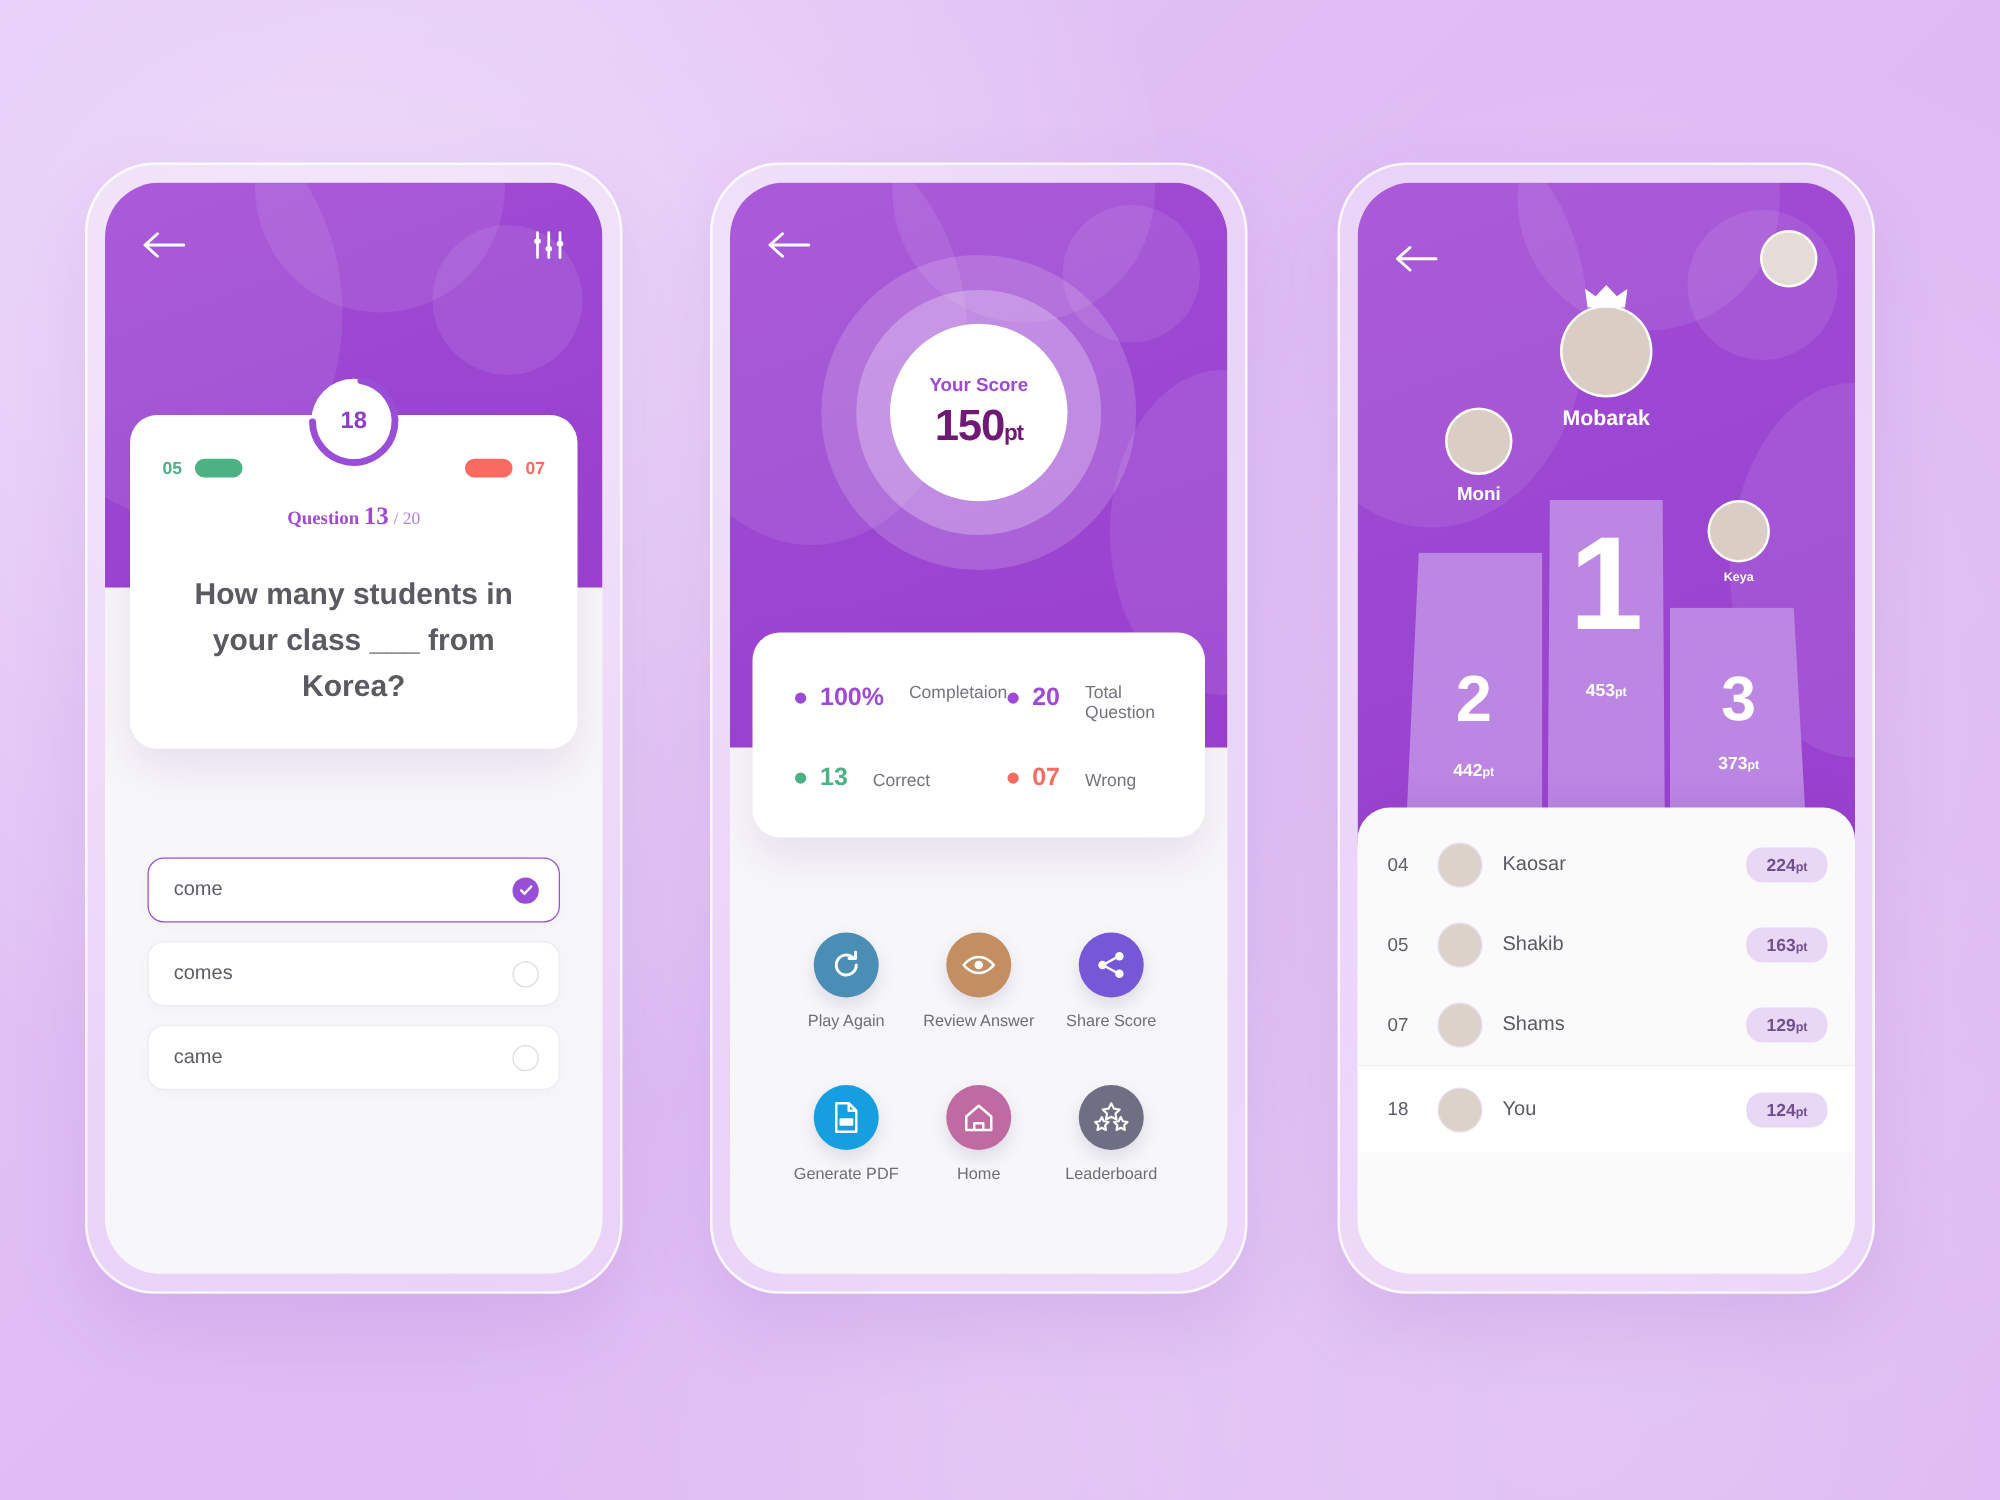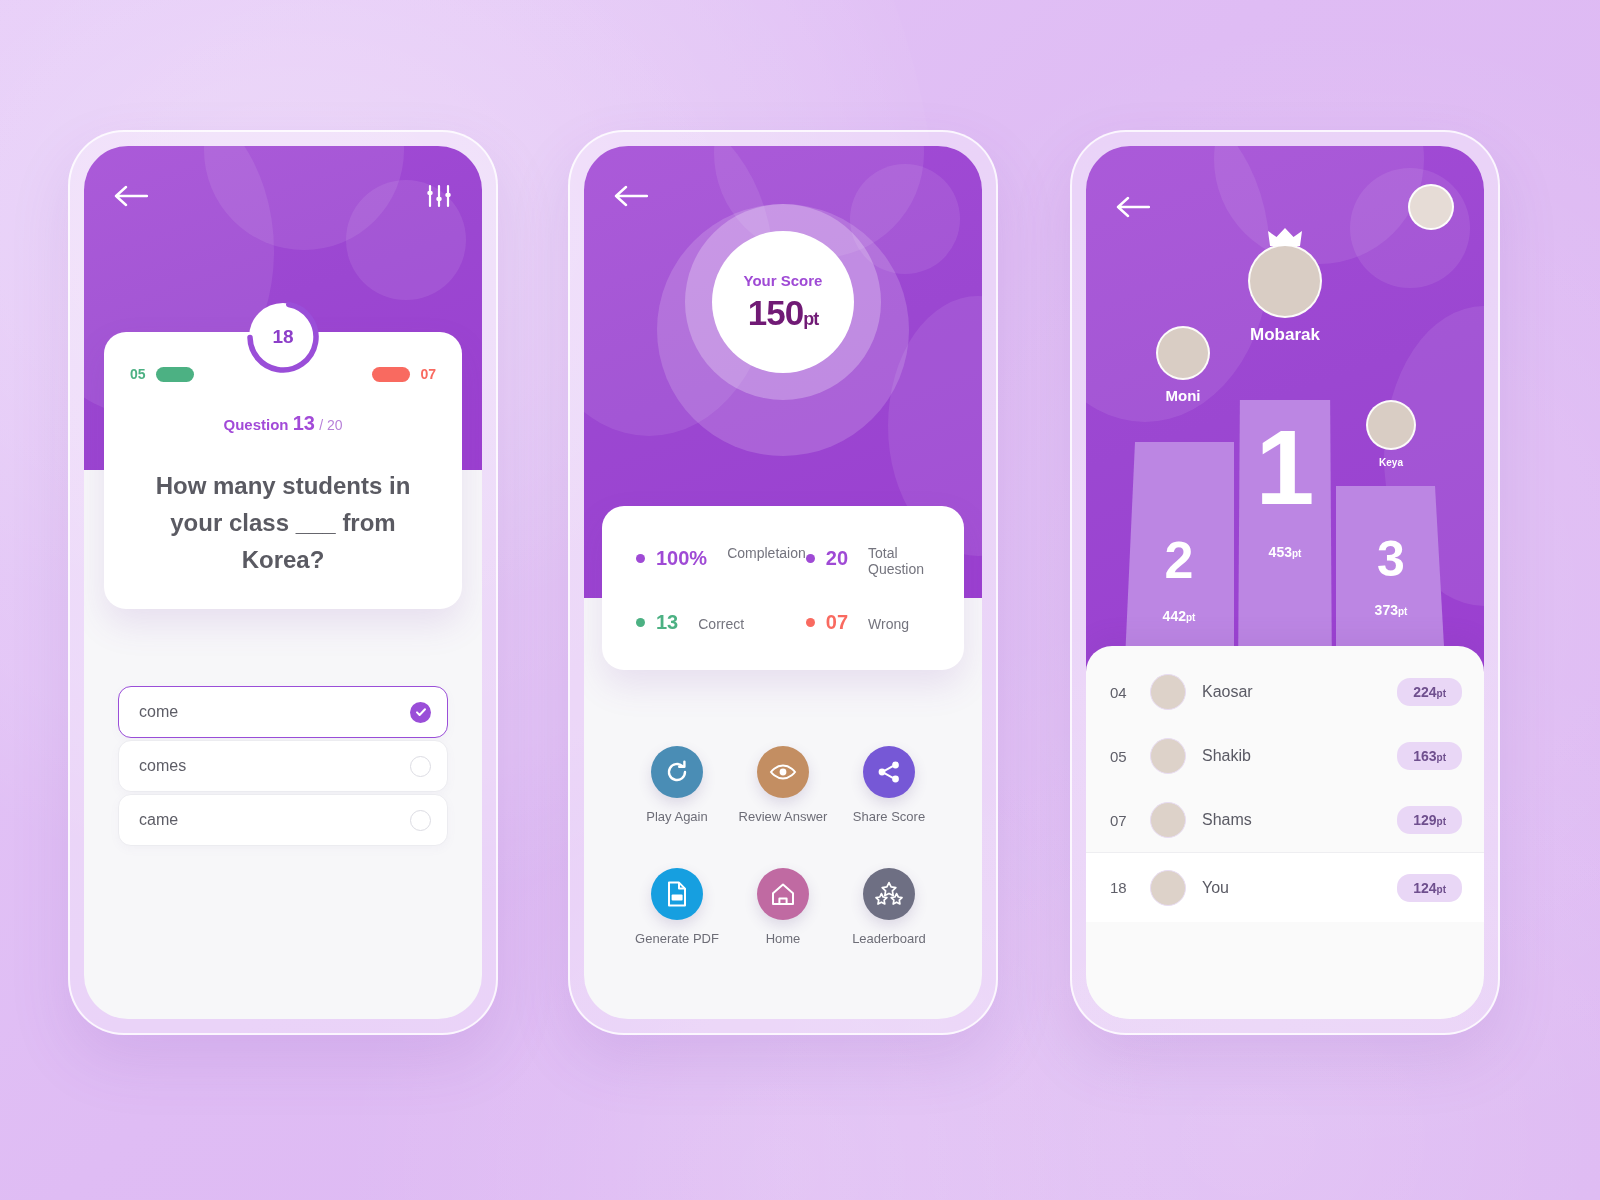--- a/index.html
+++ b/index.html
@@ -82,30 +82,30 @@
     box-shadow: 0 16px 34px rgba(130,70,180,0.13);
     padding: 34px 26px 30px 26px;
   }
   .q-stats { display: flex; align-items: center; justify-content: space-between; }
   .stat { display: flex; align-items: center; gap: 10px; font-size: 14px; font-weight: bold; }
   .stat .pill { width: 38px; height: 15px; border-radius: 8px; }
   .stat-correct { color: #4cb183; }
   .stat-correct .pill { background: #4cb183; }
   .stat-wrong { color: #f96a60; }
   .stat-wrong .pill { background: #f96a60; }
-  .q-counter { text-align: center; margin-top: 30px; color: #a24ad8; font-size: 15px; font-weight: bold; }
+  .q-counter { text-align: center; margin-top: 20px; color: #a24ad8; font-size: 15px; font-weight: bold; font-family: Liberation Serif, serif; }
   .q-counter .big { font-size: 20px; }
   .q-counter .total { color: #b780d8; font-weight: normal; font-size: 14px; }
   .q-text {
     margin-top: 32px; text-align: center;
     font-size: 24px; font-weight: bold; color: #5a5a62; line-height: 1.55;
   }
   .answers { position: absolute; left: 0; right: 0; top: 540px; padding: 0 34px; }
   .answer {
-    height: 52px; margin-bottom: 2px;
+    height: 52px; margin-bottom: 15px;
     background: #fff;
     border: 1.5px solid #ececf0;
     border-radius: 13px;
     display: flex; align-items: center; justify-content: space-between;
     padding: 0 16px 0 20px;
     font-size: 16px; color: #5d5d66;
     box-shadow: 0 3px 10px rgba(140,110,180,0.05);
     cursor: pointer;
   }
   .answer.is-correct { border-color: #9a4ed8; }
@@ -115,21 +115,21 @@
   .mark.check { background: #9a4ed8; display: flex; align-items: center; justify-content: center; }
   .mark.cross { background: #f96a60; display: flex; align-items: center; justify-content: center; }
 
   
   #phone-score .hdr { height: 452px; }
   .score-rings {
     position: absolute; z-index: 4;
     left: 50%; top: 58px; transform: translateX(-50%);
     width: 252px; height: 252px; border-radius: 50%;
     background: rgba(255,255,255,0.16);
-    display: flex; justify-content: center;
+    display: flex; align-items: center; justify-content: center;
   }
   .score-ring2 {
     width: 196px; height: 196px; border-radius: 50%;
     background: rgba(255,255,255,0.26);
     display: flex; align-items: center; justify-content: center;
   }
   .score-core {
     width: 142px; height: 142px; border-radius: 50%;
     background: #ffffff;
     display: flex; flex-direction: column; align-items: center; justify-content: center;

